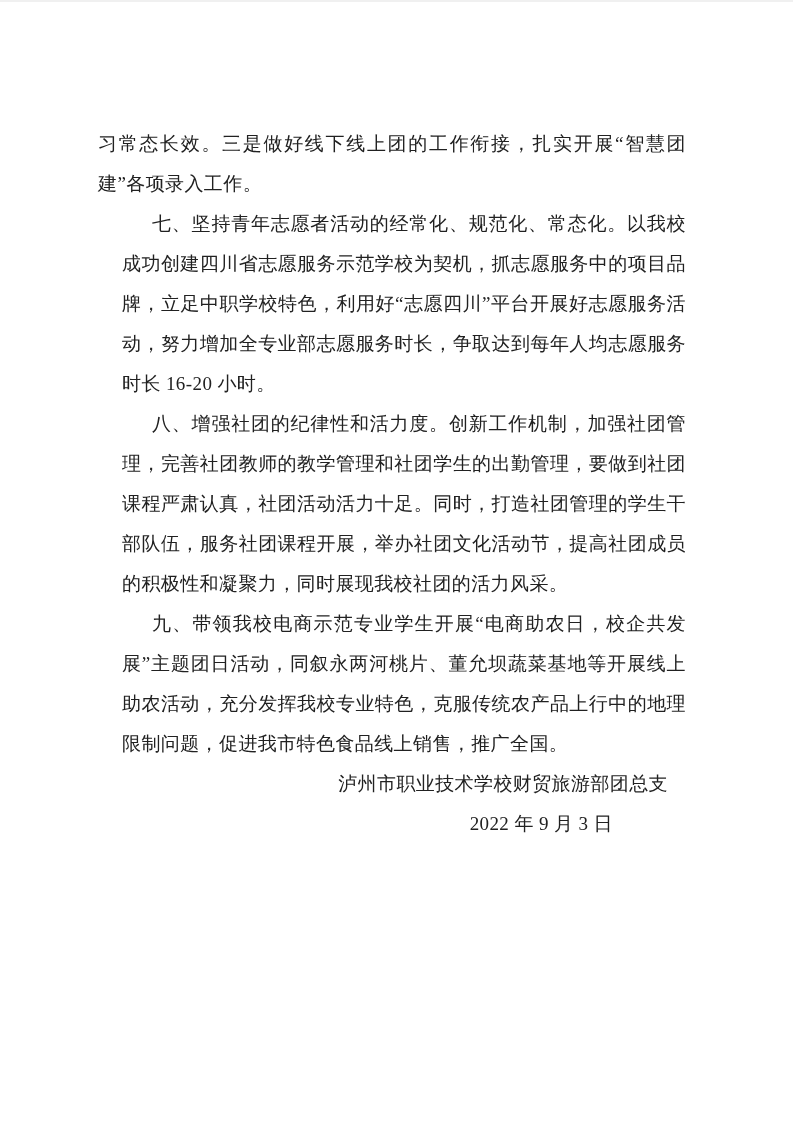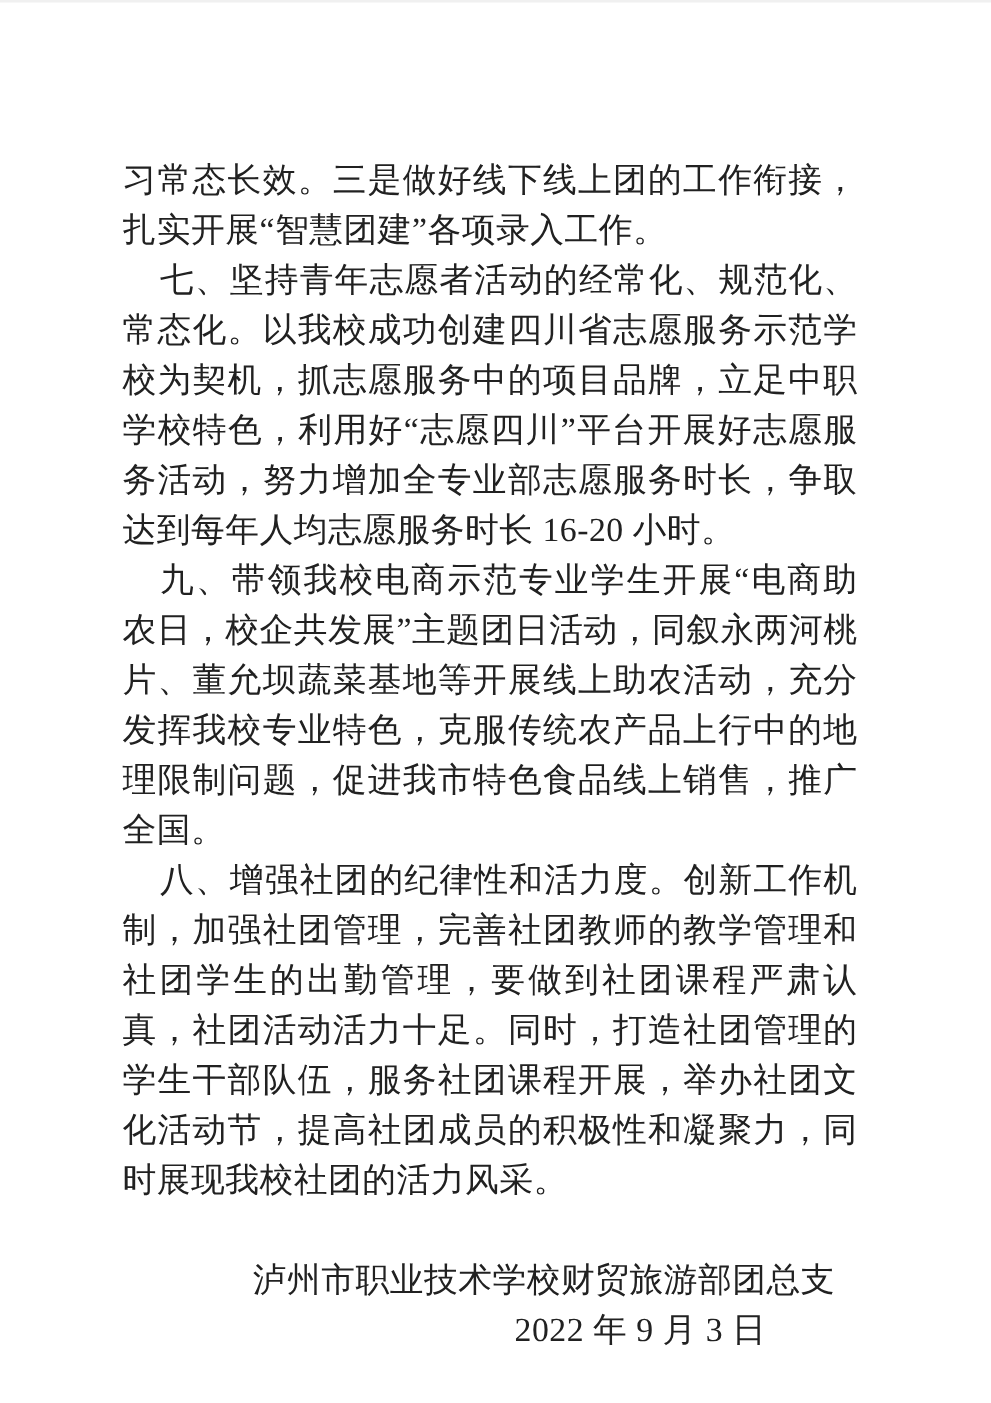--- a/index.html
+++ b/index.html
@@ -11,59 +11,59 @@
     position: relative;
     width: 793px;
     height: 1122px;
     margin: 0 auto;
     background: #ffffff;
     box-sizing: border-box;
     border-top: 2px solid #f0f0f0;
     padding: 122px 107px 40px 98px;
     overflow: hidden;
     font-family: "Liberation Serif", "DejaVu Serif", serif;
-    font-size: 27px;
+    font-size: 19px;
     line-height: 40px;
     color: #212121;
   }
   .body-text {
     width: 100%;
   }
   .para {
     margin: 0;
     padding: 0;
     text-align: justify;
     text-justify: inter-ideograph;
     letter-spacing: 0.4px;
     word-break: break-all;
   }
   .para.indent {
     text-indent: 30px;
+    margin-left: 24px;
   }
   .signature {
-    margin-top: 40px;
     text-align: right;
   }
   .sig-org {
     padding-right: 18px;
     letter-spacing: 0.4px;
   }
   .sig-date {
     padding-right: 73px;
     letter-spacing: 0.4px;
   }
 </style>
 </head>
 <body>
 
 <div class="page">
   <div class="body-text">
     <p class="para">习常态长效。三是做好线下线上团的工作衔接，扎实开展“智慧团建”各项录入工作。</p>
     <p class="para indent">七、坚持青年志愿者活动的经常化、规范化、常态化。以我校成功创建四川省志愿服务示范学校为契机，抓志愿服务中的项目品牌，立足中职学校特色，利用好“志愿四川”平台开展好志愿服务活动，努力增加全专业部志愿服务时长，争取达到每年人均志愿服务时长 16-20 小时。</p>
+    <p class="para indent">八、增强社团的纪律性和活力度。创新工作机制，加强社团管理，完善社团教师的教学管理和社团学生的出勤管理，要做到社团课程严肃认真，社团活动活力十足。同时，打造社团管理的学生干部队伍，服务社团课程开展，举办社团文化活动节，提高社团成员的积极性和凝聚力，同时展现我校社团的活力风采。</p>
     <p class="para indent">九、带领我校电商示范专业学生开展“电商助农日，校企共发展”主题团日活动，同叙永两河桃片、董允坝蔬菜基地等开展线上助农活动，充分发挥我校专业特色，克服传统农产品上行中的地理限制问题，促进我市特色食品线上销售，推广全国。</p>
-    <p class="para indent">八、增强社团的纪律性和活力度。创新工作机制，加强社团管理，完善社团教师的教学管理和社团学生的出勤管理，要做到社团课程严肃认真，社团活动活力十足。同时，打造社团管理的学生干部队伍，服务社团课程开展，举办社团文化活动节，提高社团成员的积极性和凝聚力，同时展现我校社团的活力风采。</p>
 
     <div class="signature">
       <div class="sig-org">泸州市职业技术学校财贸旅游部团总支</div>
       <div class="sig-date">2022 年 9 月 3 日</div>
     </div>
   </div>
 </div>
 
 </body></html>

